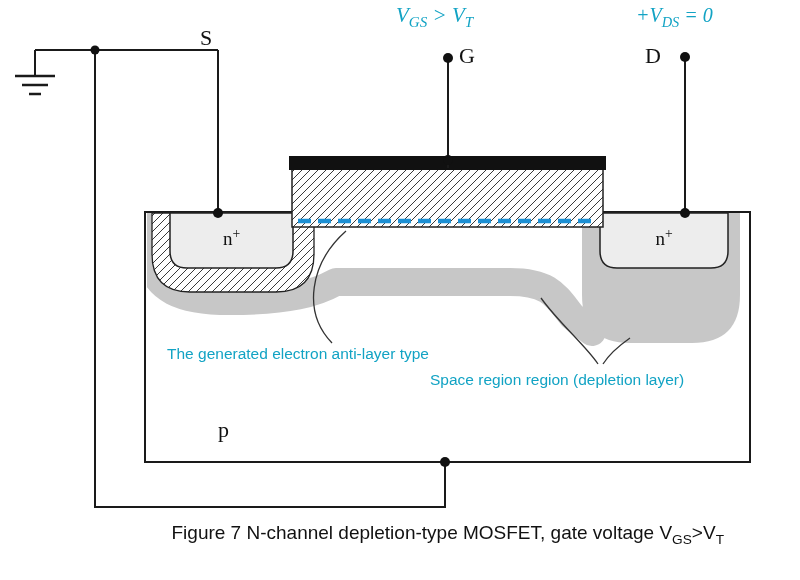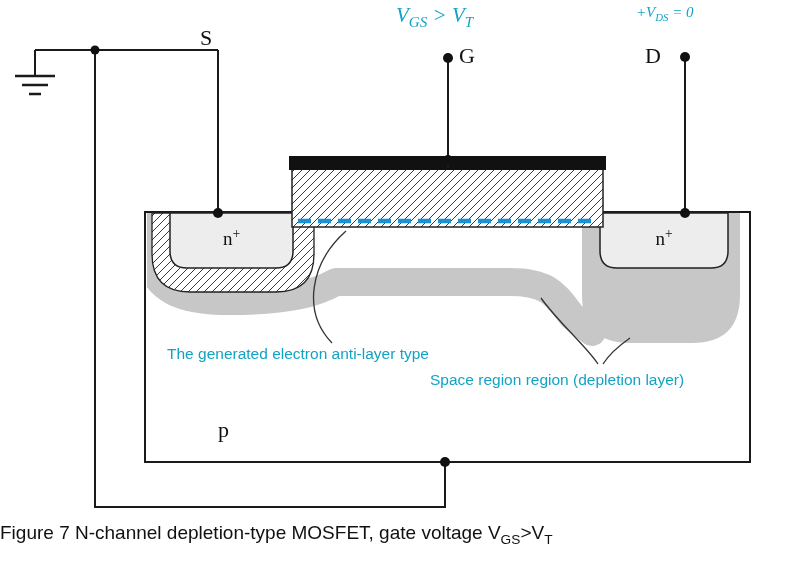--- a/index.html
+++ b/index.html
@@ -12,21 +12,21 @@
     font-family: "Liberation Serif", serif;
   }
   .stage svg { position: absolute; left: 0; top: 0; }
   .lbl { position: absolute; color: #111; line-height: 1.1; white-space: nowrap; }
   .serif { font-family: "Liberation Serif", serif; }
   .math  { font-family: "Liberation Serif", serif; font-style: italic; }
   .cyan  { color: var(--accent-cyan, #12a3c4); font-family: Liberation Serif, serif; }
   .ann   { font-family: "Liberation Sans", sans-serif; font-size: 15.5px; }
   .caption {
     position: absolute; left: 0; top: 522px; width: 724px;
-    text-align: left;
+    text-align: right;
     font-family: "Liberation Sans", sans-serif;
     font-size: 19px; color: #111;
   }
   sub { font-size: 72%; }
   sup { font-size: 72%; }
   .gray-band { stroke: var(--depletion-gray, #c7c7c7); }
   .gray-fill { fill: var(--depletion-gray, #c7c7c7); }
   .well      { fill: var(--well-gray, #ededed); stroke: #222; stroke-width: 1.5; }
   .dash-line { stroke: var(--dash-blue, #1d90d4); }
 </style>
@@ -95,21 +95,21 @@
     </g>
   </svg>
 
   <div class="lbl serif" style="left:200px; top:26px; font-size:22px;">S</div>
   <div class="lbl serif" style="left:459px; top:44px; font-size:22px;">G</div>
   <div class="lbl serif" style="left:645px; top:44px; font-size:22px;">D</div>
 
   <div class="lbl math cyan" style="left:396px; top:4px; font-size:21px;">
     <span>V</span><sub>GS</sub><span> &gt; </span><span>V</span><sub>T</sub>
   </div>
-  <div class="lbl math cyan" style="left:636px; top:4px; font-size:15px;">
+  <div class="lbl math cyan" style="left:636px; top:4px; font-size:20px;">
     <span>+V</span><sub>DS</sub><span> = 0</span>
   </div>
 
   <div class="lbl serif" style="left:170px; top:226px; width:123px; text-align:center; font-size:19px;">
     <span>n</span><sup>+</sup>
   </div>
   <div class="lbl serif" style="left:600px; top:226px; width:128px; text-align:center; font-size:19px;">
     <span>n</span><sup>+</sup>
   </div>
   <div class="lbl serif" style="left:218px; top:418px; font-size:22px;">p</div>

